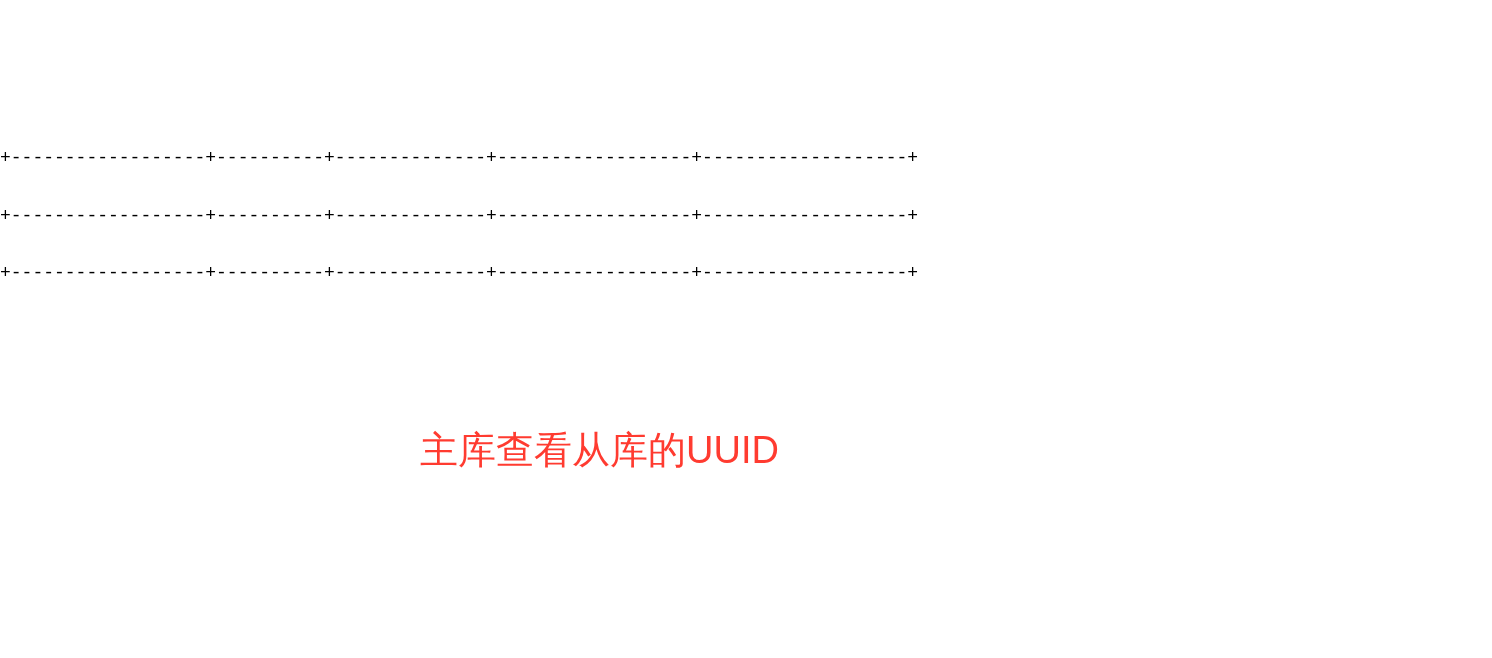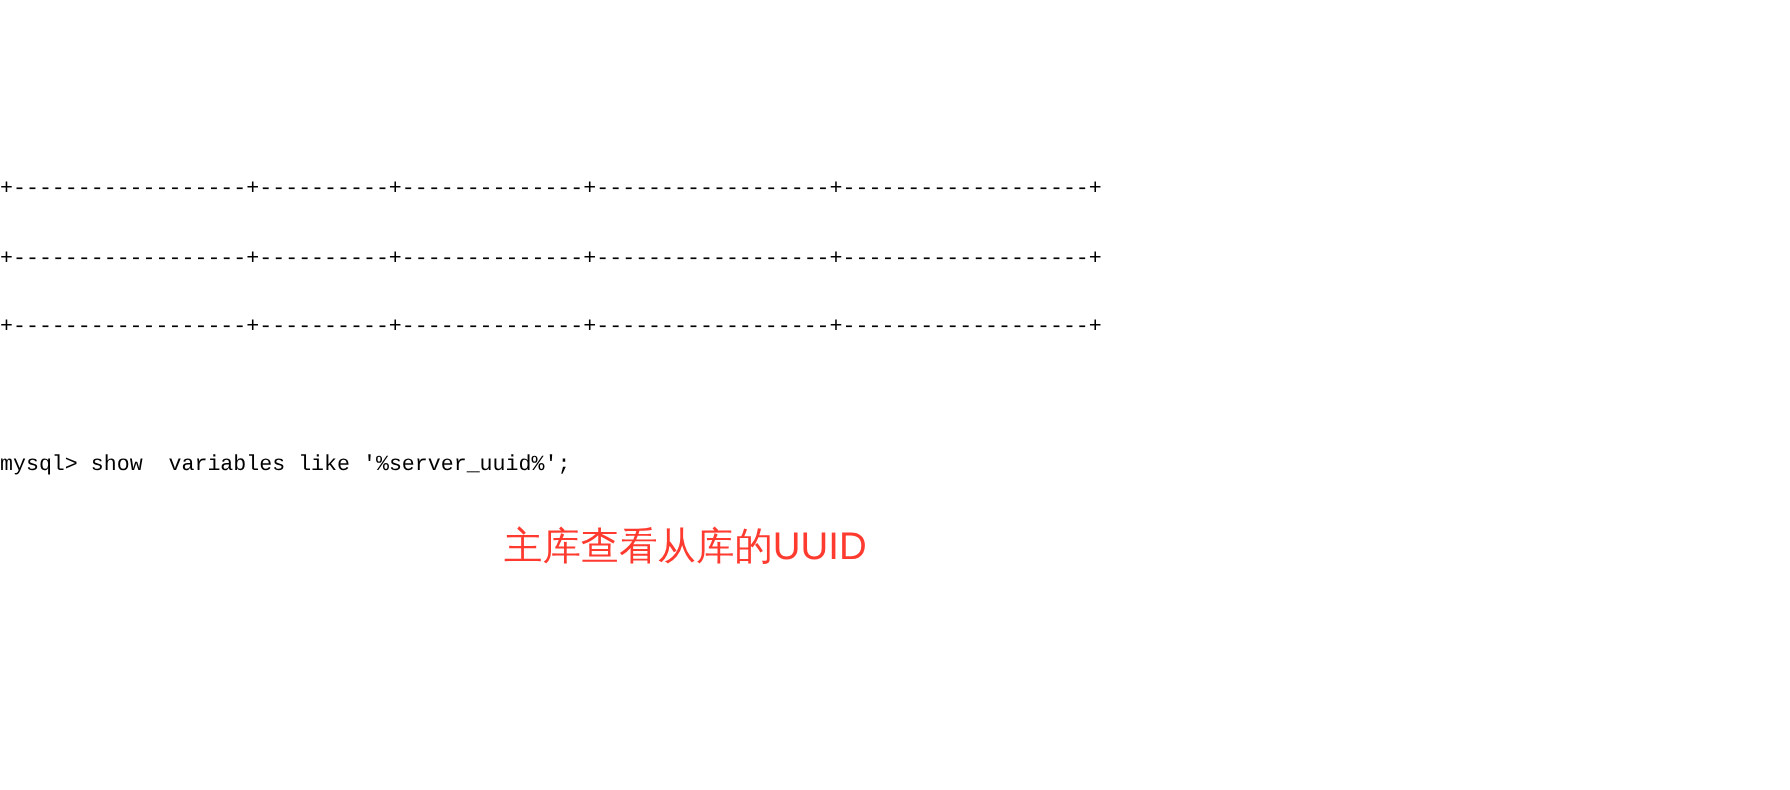--- a/index.html
+++ b/index.html
@@ -13,41 +13,40 @@
       white-space: pre;
       position: relative;
     }
     .terminal {
       padding: 0;
     }
     .annotation {
       position: absolute;
       color: #ff3b30;
       font-family: 'PingFang SC', 'Microsoft YaHei', sans-serif;
-      font-size: 32px;
+      font-size: 38px;
       font-weight: 400;
       white-space: nowrap;
       left: 420px;
-      top: 430px;
+      top: 420px;
     }
     .line {
       display: block;
     }
   </style>
 </head>
 <body>
 
 
 
 <div class="terminal">
 <span class="line">+------------------+----------+--------------+------------------+-------------------+</span>
 <span class="line">+------------------+----------+--------------+------------------+-------------------+</span>
 <span class="line">+------------------+----------+--------------+------------------+-------------------+</span>
 <span class="line"> </span>
-<span class="line"><span>mysql&gt; </span><span>show  variables like '%server_uuid%';</span></span>
 
 
 
 
 
 
 
 
 
 

